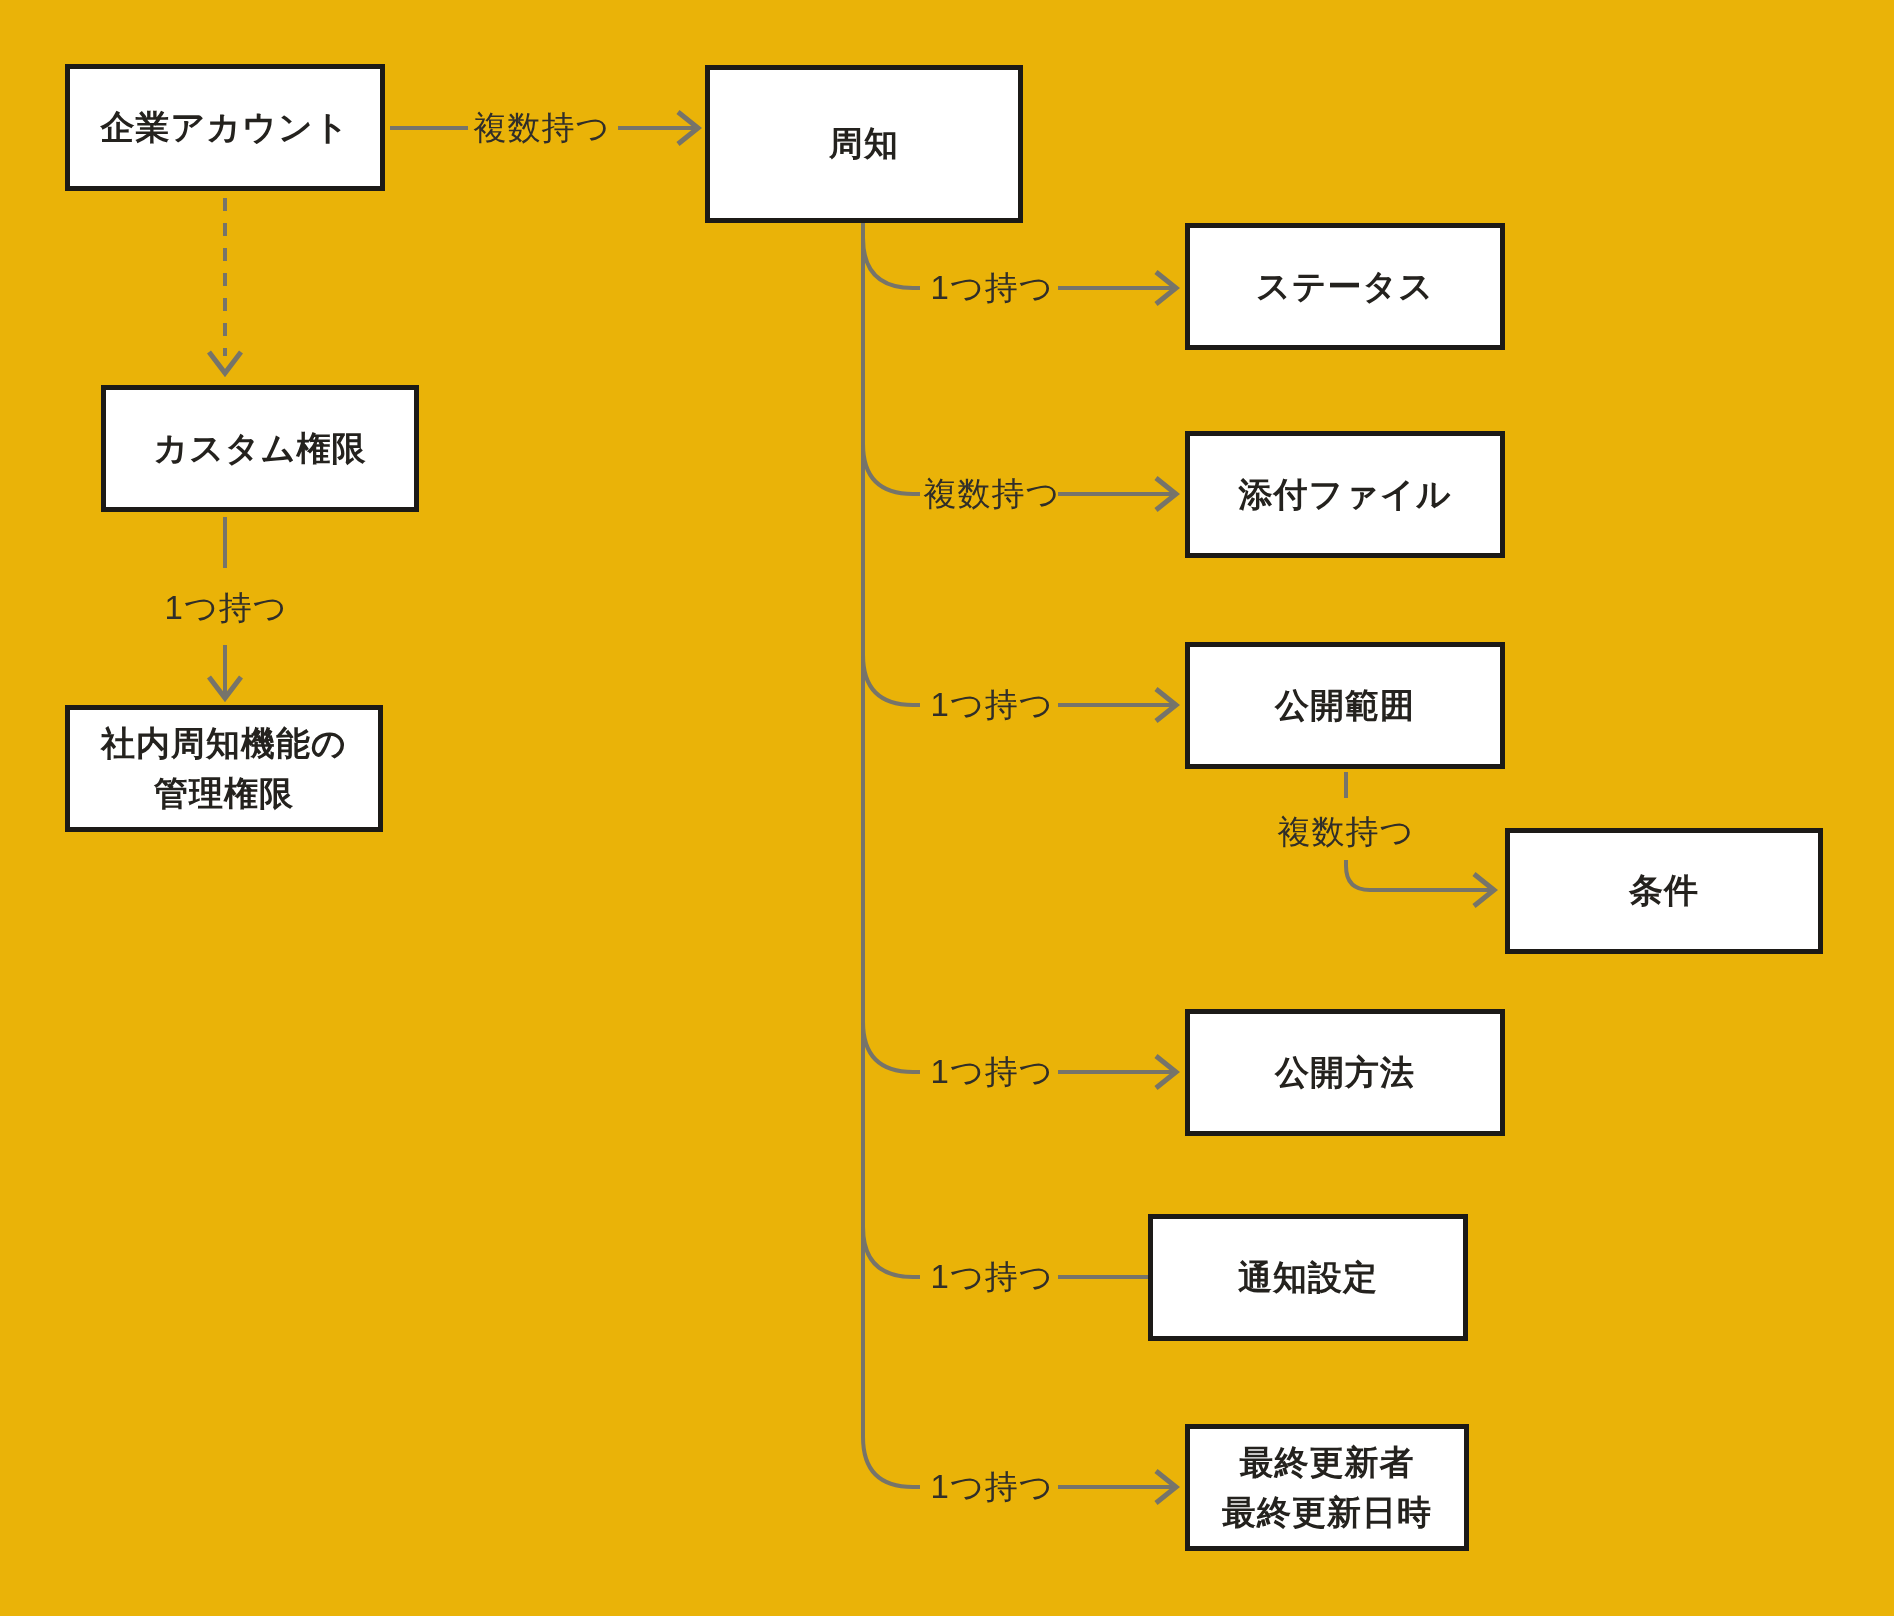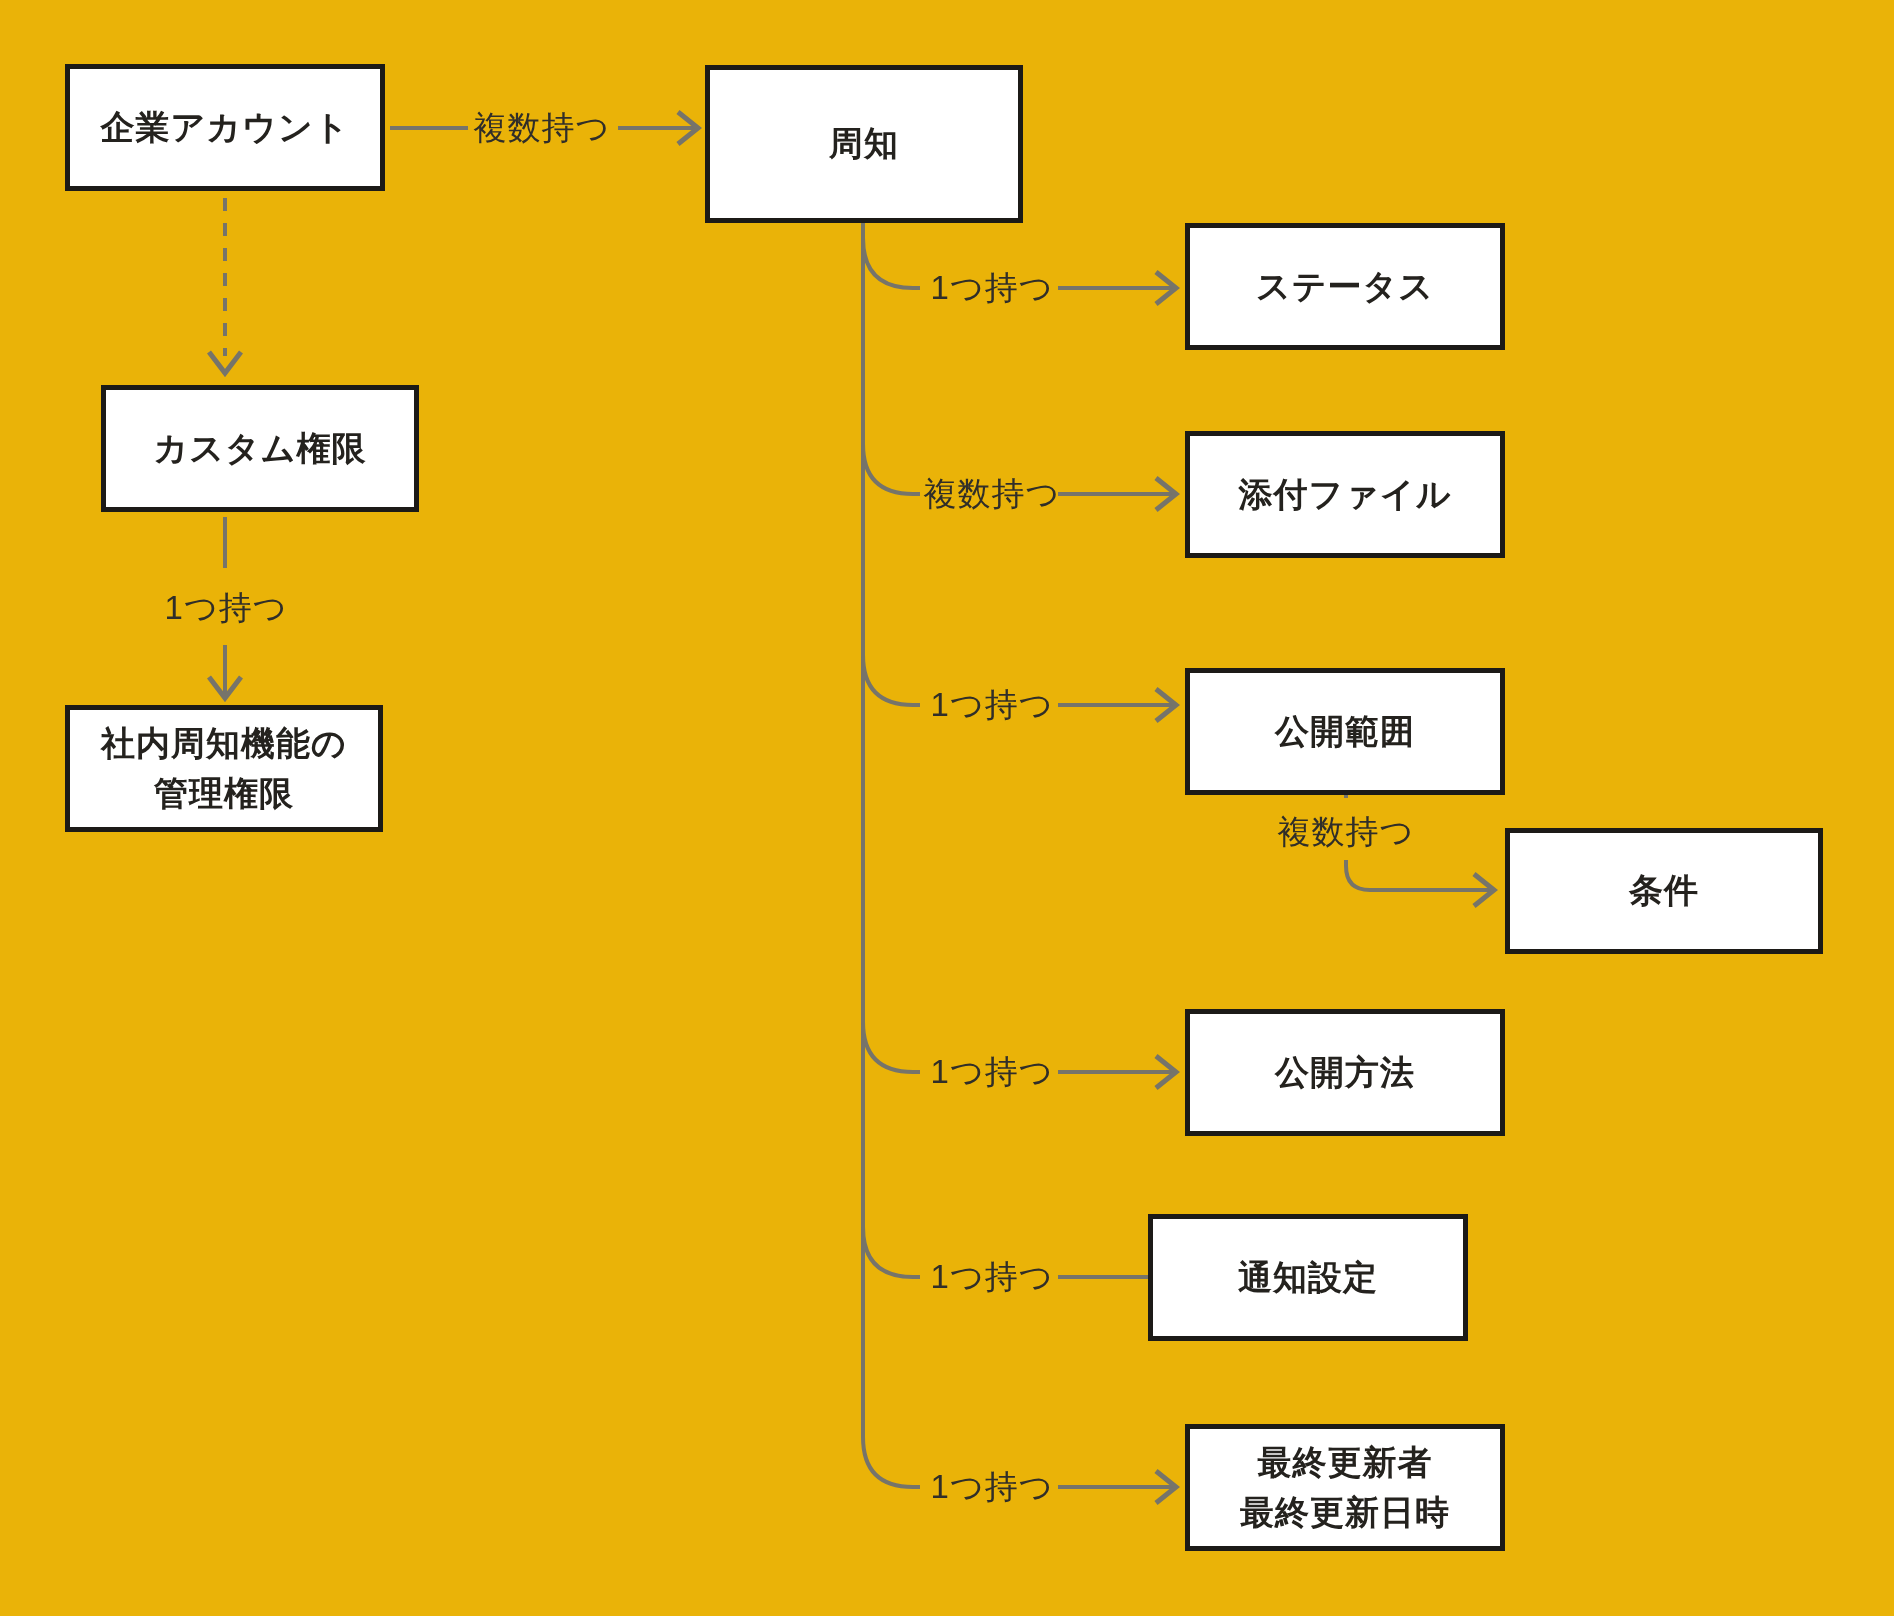--- a/index.html
+++ b/index.html
@@ -45,25 +45,25 @@
     white-space: nowrap;
     letter-spacing: 1px;
   }
   
   #n-corporate-account      { left: 65px;   top: 64px;   width: 320px; height: 127px; }
   #n-announcement           { left: 705px;  top: 65px;   width: 318px; height: 158px; }
   #n-custom-permission      { left: 65px;   top: 385px;  width: 318px; height: 127px; margin-left: 36px; }
   #n-internal-admin         { left: 65px;   top: 705px;  width: 318px; height: 127px; }
   #n-status                 { left: 1185px; top: 223px;  width: 320px; height: 127px; }
   #n-attachment             { left: 1185px; top: 431px;  width: 320px; height: 127px; }
-  #n-publish-scope          { left: 1185px; top: 668px;  width: 320px; height: 127px; }
+  #n-publish-scope          { left: 1185px; top: 642px;  width: 320px; height: 127px; }
   #n-condition              { left: 1505px; top: 828px;  width: 318px; height: 126px; }
   #n-publish-method         { left: 1185px; top: 1009px; width: 320px; height: 127px; }
   #n-notification-settings  { left: 1148px; top: 1214px; width: 320px; height: 127px; }
-  #n-last-updated           { left: 1185px; top: 1424px; width: 320px; height: 127px; }
+  #n-last-updated           { left: 1185px; top: 1424px; width: 284px; height: 127px; }
   
   #el-account-announcement  { left: 542px;  top: 128px; }
   #el-custom-admin          { left: 226px;  top: 608px; }
   #el-status                { left: 992px;  top: 288px; }
   #el-attachment            { left: 992px;  top: 494px; }
   #el-scope                 { left: 992px;  top: 705px; }
   #el-condition             { left: 1346px; top: 832px; }
   #el-method                { left: 992px;  top: 1072px; }
   #el-notification          { left: 992px;  top: 1277px; }
   #el-updated               { left: 992px;  top: 1487px; }

